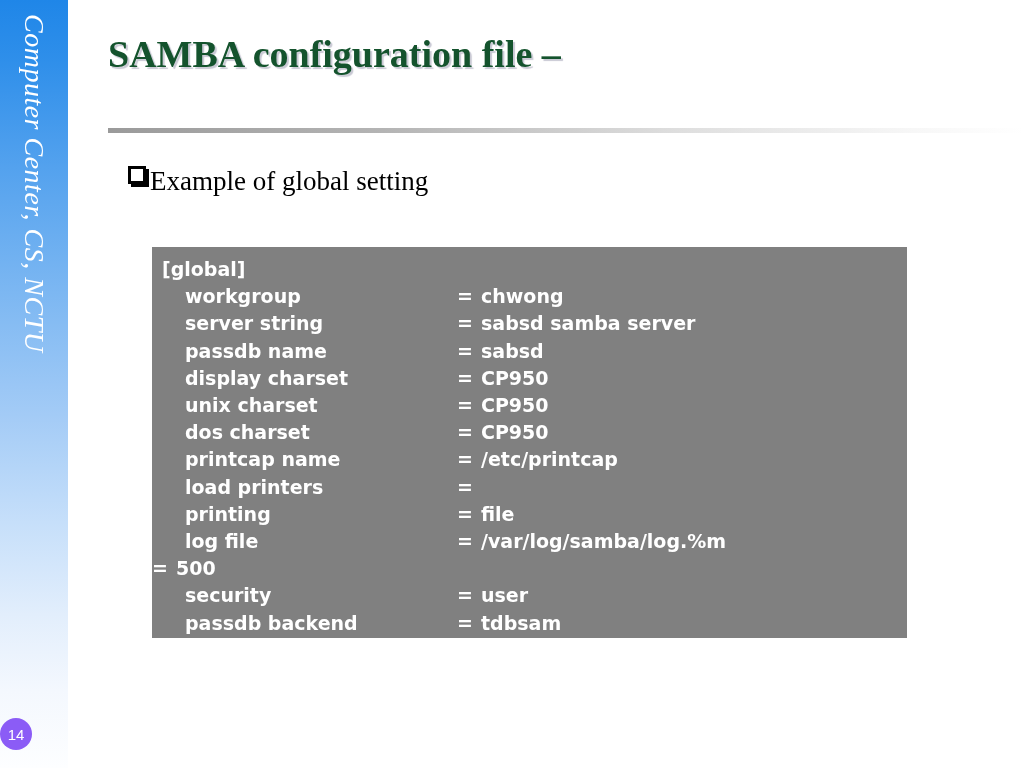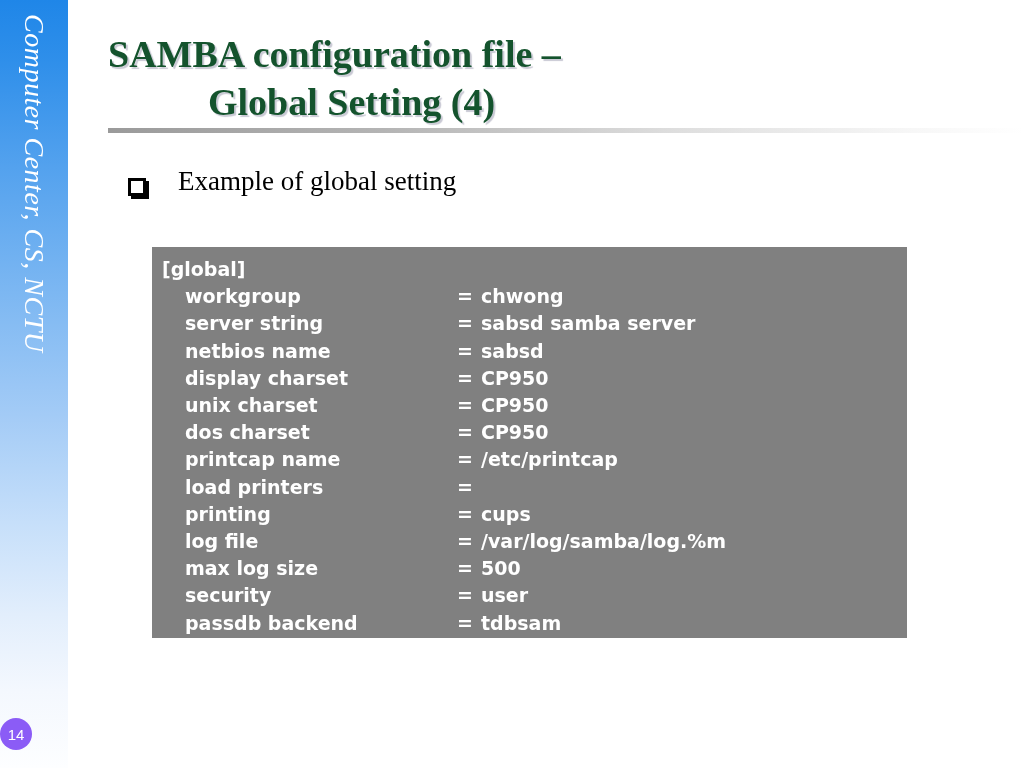--- a/index.html
+++ b/index.html
@@ -103,22 +103,22 @@
     height: 5px;
     background: linear-gradient(to right, #9a9a9a 0%, #b4b4b4 30%, #dedede 62%, #f7f7f7 88%, #ffffff 100%);
   }
 
   
   #bullet-row {
     position: absolute;
     left: 112px;
     top: 166px;
     display: flex;
-    align-items: flex-end;
-    gap: 32px;
+    align-items: flex-start;
+    gap: 4px;
     padding-left: 16px;
   }
   #bullet-square {
     width: 18px;
     height: 18px;
     border: 3px solid #000000;
     box-sizing: border-box;
     box-shadow: 3px 3px 0 0 #000000;
     background: #ffffff;
     flex: 0 0 auto;
@@ -176,41 +176,40 @@
 <div id="sidebar">
   <div id="sidebar-label-wrap">
     <div id="sidebar-label">Computer Center, CS, NCTU</div>
   </div>
 </div>
 
 <div id="page-badge">14</div>
 
 <div id="title-block">
   <div class="title-line">SAMBA configuration file –</div>
-  <div class="title-line title-line-2">Global Setting (4)</div>
 </div>
 <div id="title-rule"></div>
 
 <div id="bullet-row">
   <div id="bullet-square"></div>
   <div id="bullet-text">Example of global setting</div>
 </div>
 
 <div id="code-block">
   <div class="code-line">
     <span class="code-section">[global]</span>
   </div>
   <div id="code-entries">
       <div class="code-line"><span class="code-key">workgroup</span><span class="code-eq">=</span><span class="code-val">chwong</span></div>
       <div class="code-line"><span class="code-key">server string</span><span class="code-eq">=</span><span class="code-val">sabsd samba server</span></div>
-      <div class="code-line"><span class="code-key">netbios name</span><span class="code-eq">=</span><span class="code-val">sabsd</span></div>
+      <div class="code-line"><span class="code-key">passdb name</span><span class="code-eq">=</span><span class="code-val">sabsd</span></div>
       <div class="code-line"><span class="code-key">display charset</span><span class="code-eq">=</span><span class="code-val">CP950</span></div>
       <div class="code-line"><span class="code-key">unix charset</span><span class="code-eq">=</span><span class="code-val">CP950</span></div>
       <div class="code-line"><span class="code-key">dos charset</span><span class="code-eq">=</span><span class="code-val">CP950</span></div>
       <div class="code-line"><span class="code-key">printcap name</span><span class="code-eq">=</span><span class="code-val">/etc/printcap</span></div>
       <div class="code-line"><span class="code-key">load printers</span><span class="code-eq">=</span></div>
-      <div class="code-line"><span class="code-key">printing</span><span class="code-eq">=</span><span class="code-val">cups</span></div>
+      <div class="code-line"><span class="code-key">printing</span><span class="code-eq">=</span><span class="code-val">file</span></div>
       <div class="code-line"><span class="code-key">log file</span><span class="code-eq">=</span><span class="code-val">/var/log/samba/log.%m</span></div>
-      <div class="code-line"><span class="code-key">max log size</span><span class="code-eq">=</span><span class="code-val">500</span></div>
+      <div class="code-line"><span class="code-eq">=</span><span class="code-val">500</span></div>
       <div class="code-line"><span class="code-key">security</span><span class="code-eq">=</span><span class="code-val">user</span></div>
       <div class="code-line"><span class="code-key">passdb backend</span><span class="code-eq">=</span><span class="code-val">tdbsam</span></div>
     </div>
 </div>
 
 </body></html>

